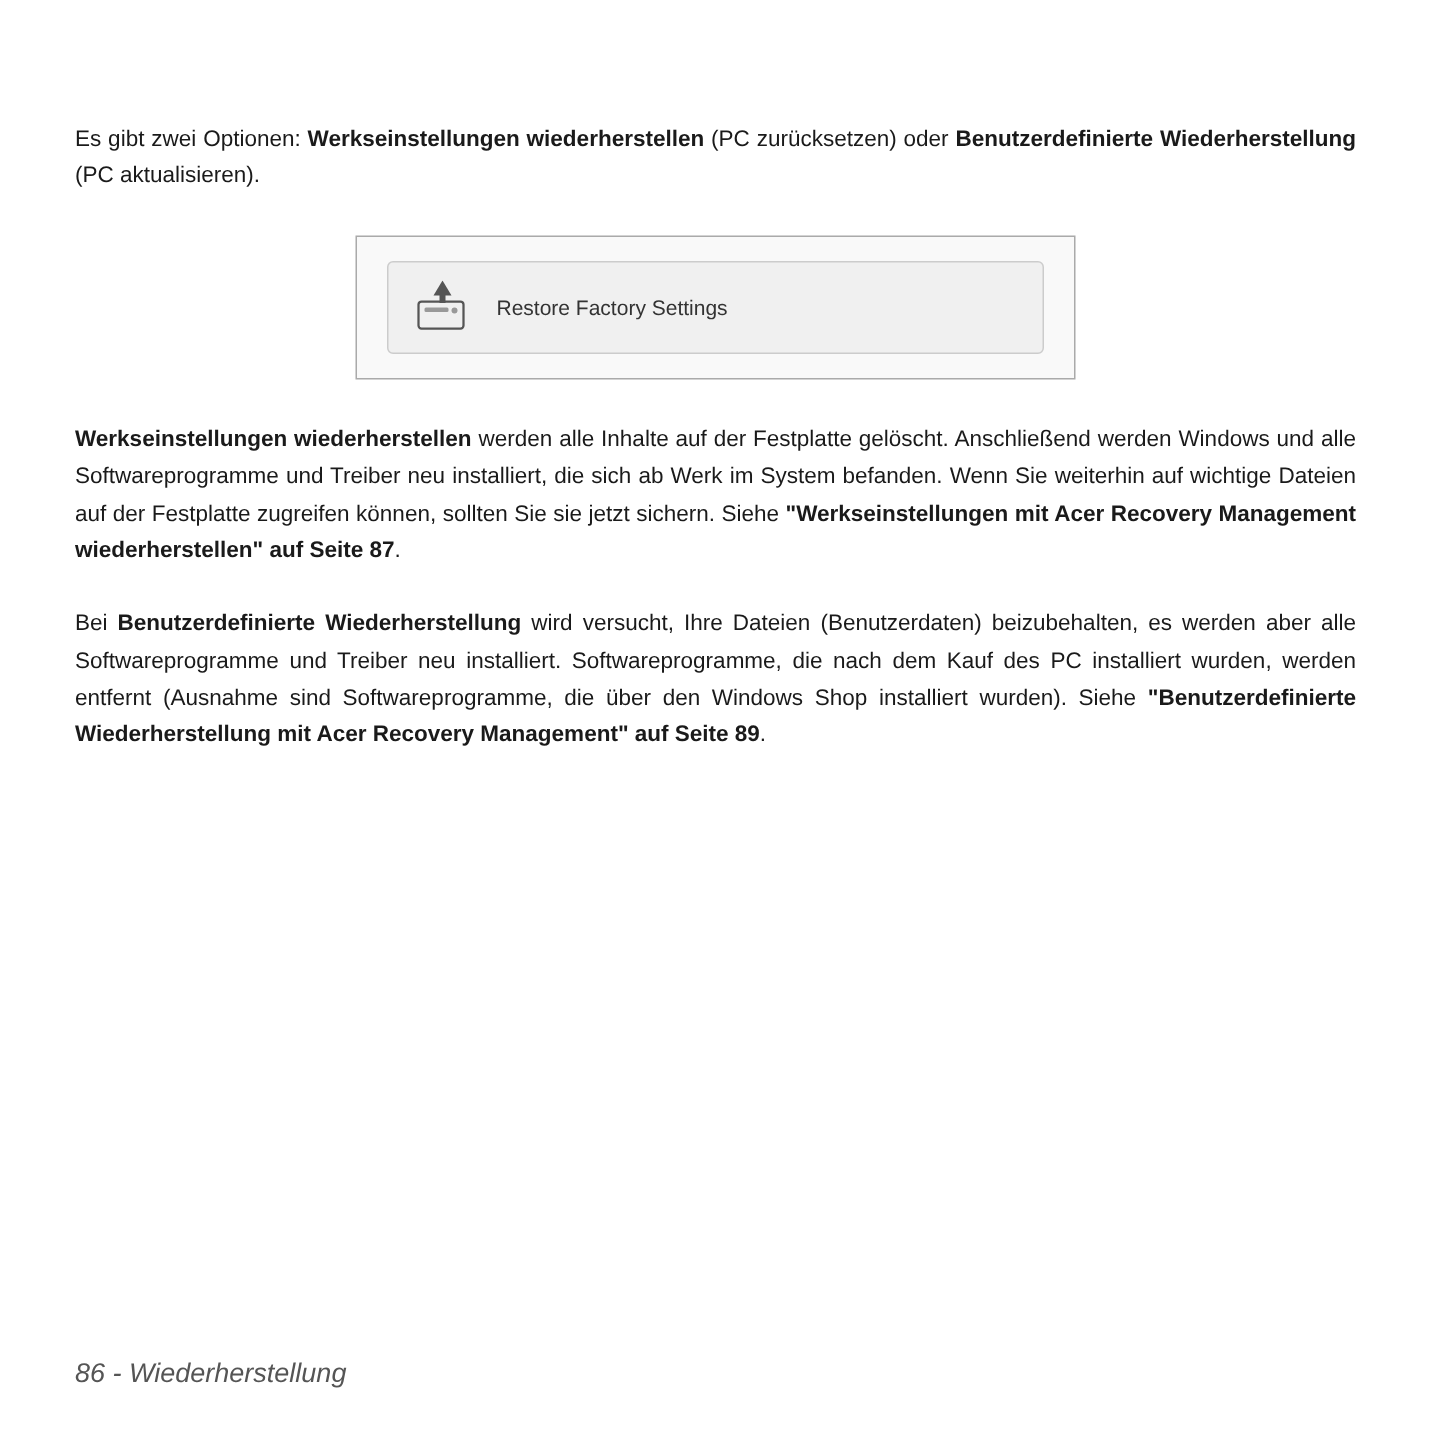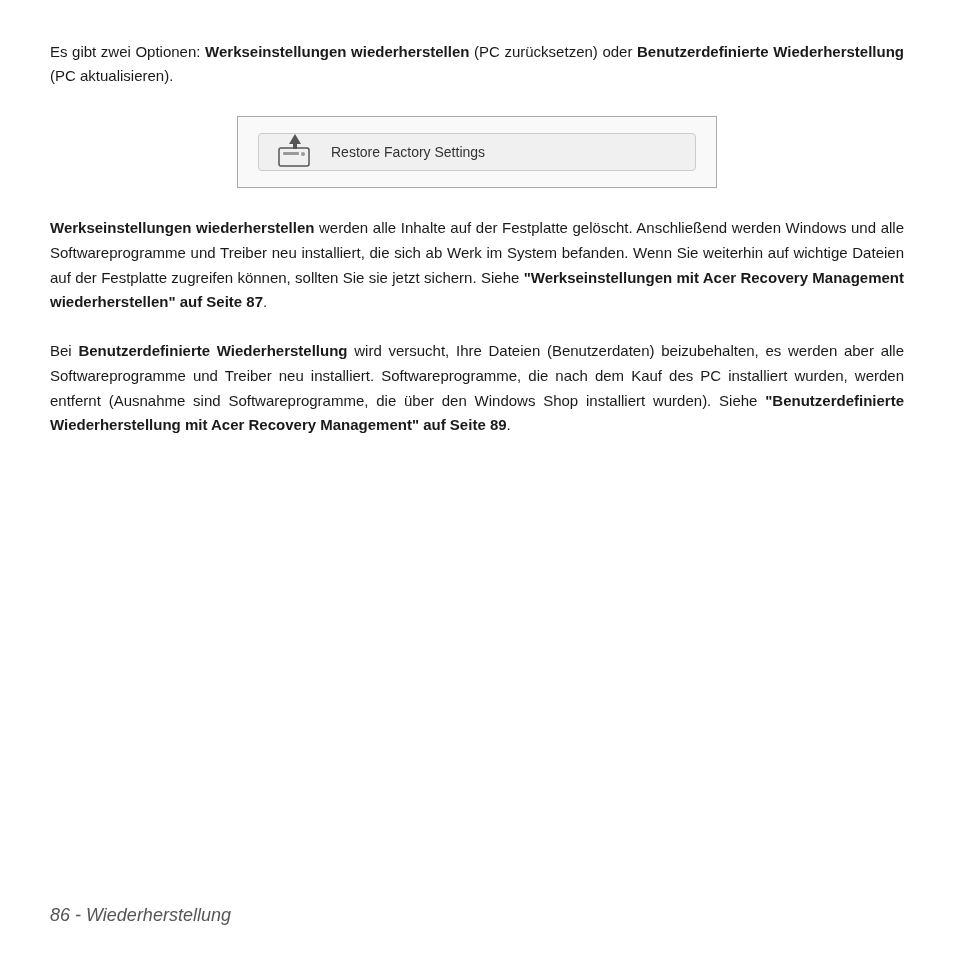--- a/index.html
+++ b/index.html
@@ -19,37 +19,38 @@
     }
 
     .page-content {
       padding: 40px 50px 80px 50px;
     }
 
     .intro-paragraph {
       text-align: justify;
       line-height: 1.6;
       margin-bottom: 28px;
+      margin-top: 41px;
     }
 
     .options-box {
       border: 1px solid #aaa;
       margin: 0 auto 28px auto;
       width: 480px;
       padding: 16px 20px;
       background: #f9f9f9;
     }
 
     .option-button {
       display: flex;
       align-items: center;
       background: #f0f0f0;
       border: 1px solid #ccc;
       border-radius: 4px;
-      padding: 0 16px;
+      padding: 12px 16px;
       margin-bottom: 14px;
       cursor: pointer;
     }
 
     .option-button:last-child {
       margin-bottom: 0;
     }
 
     .option-icon {
       width: 40px;

